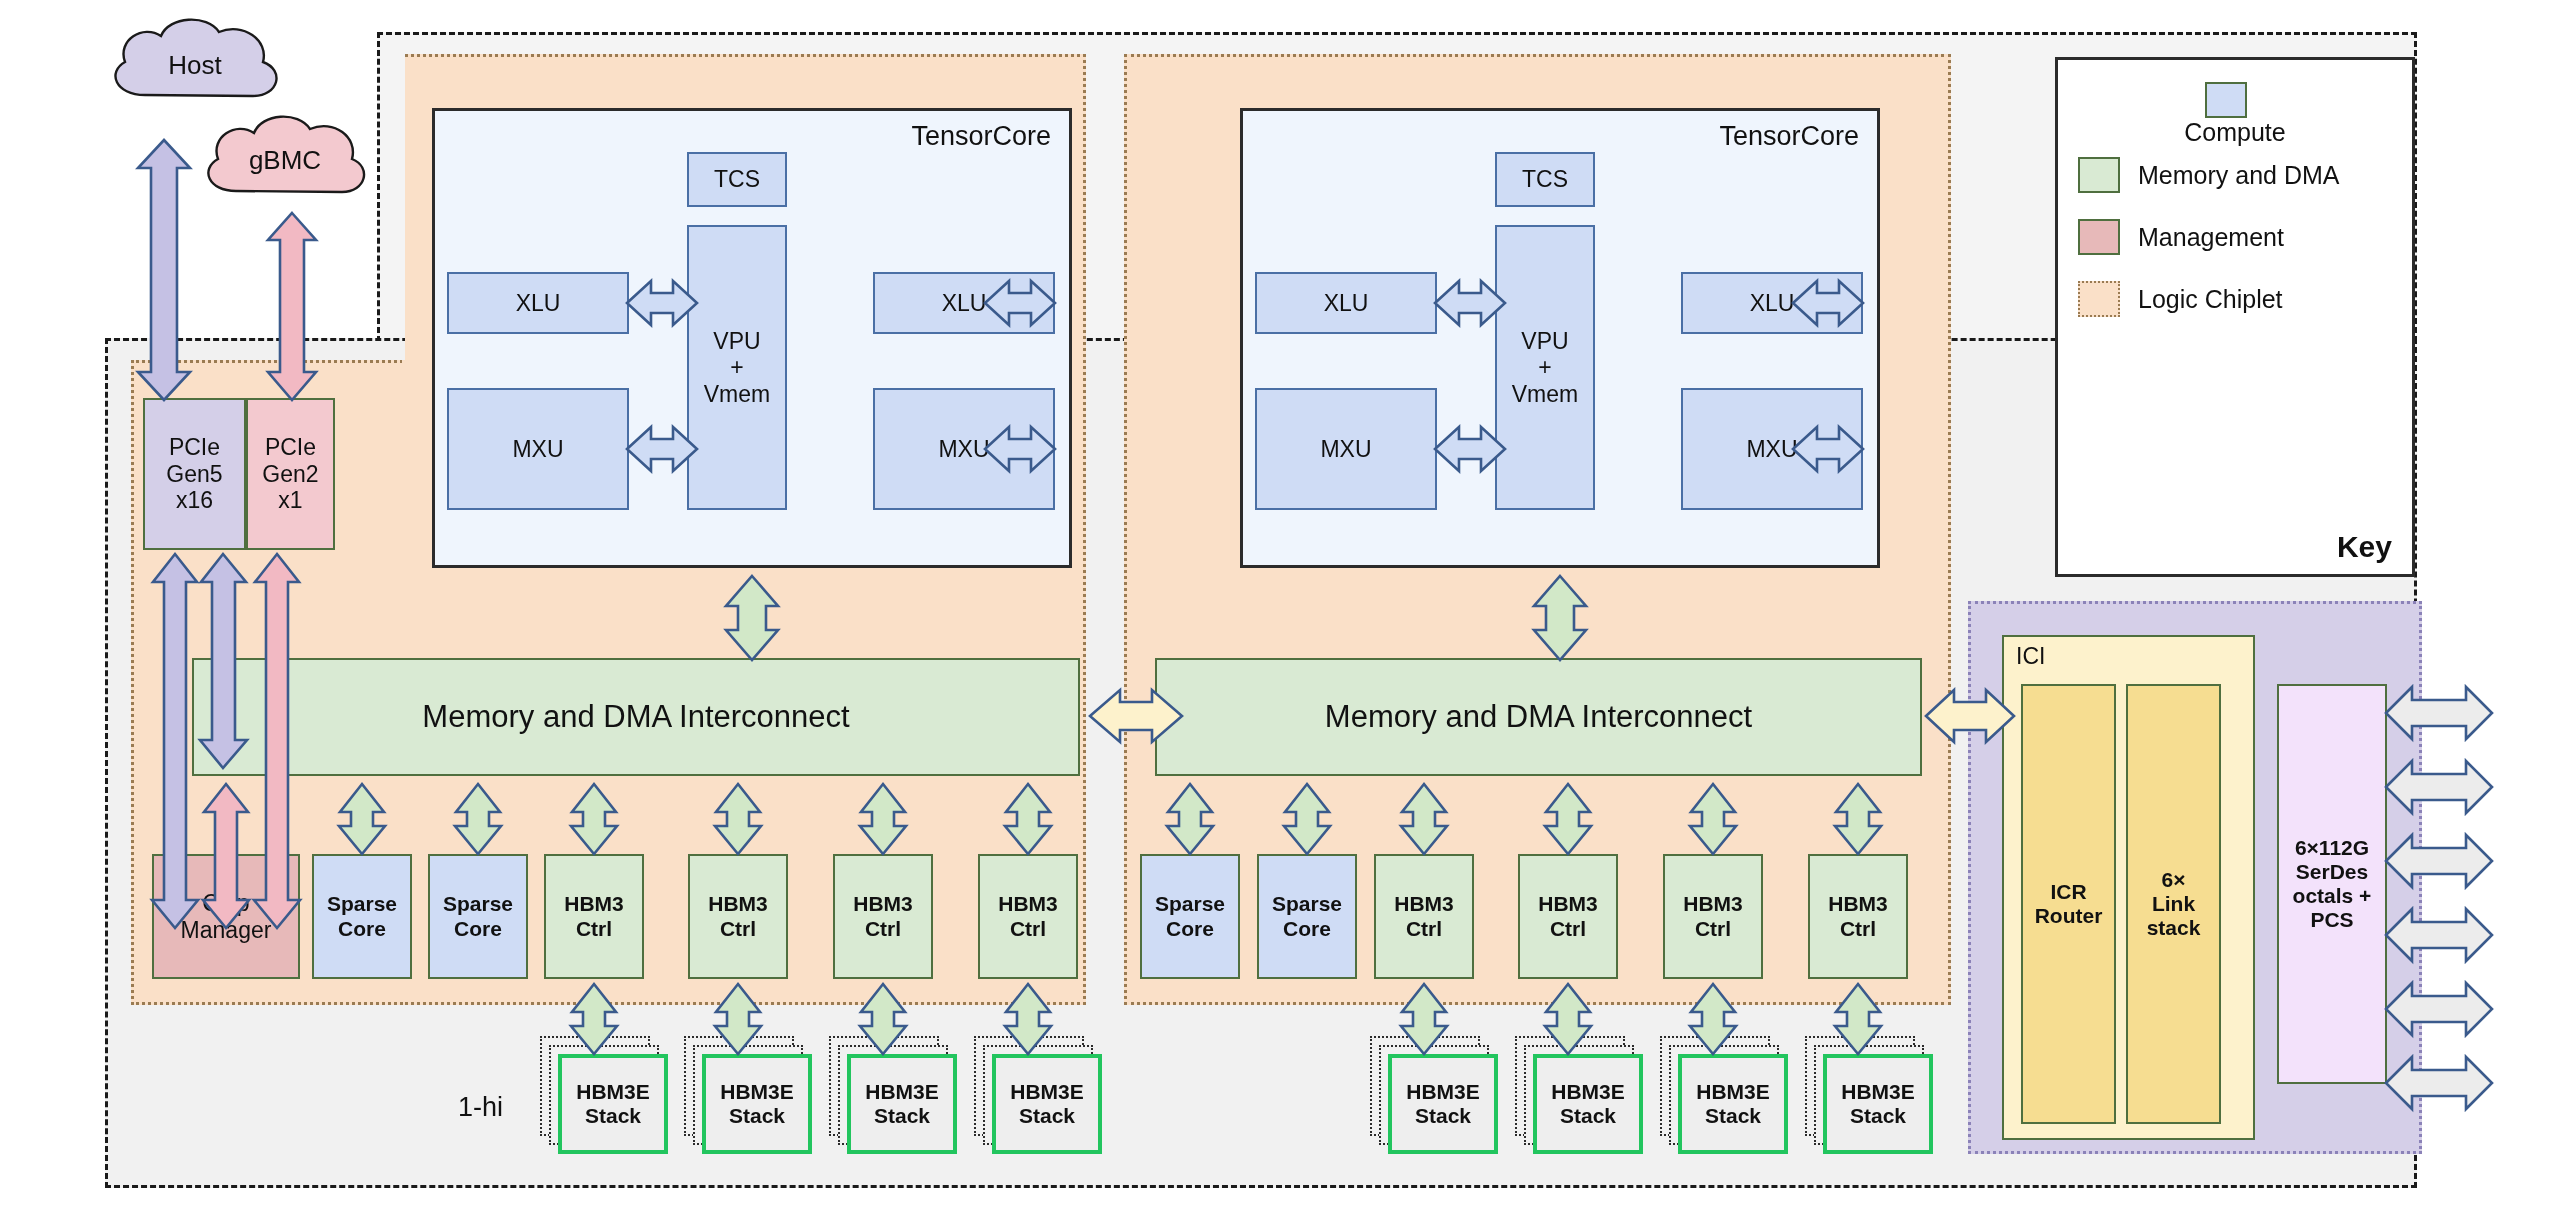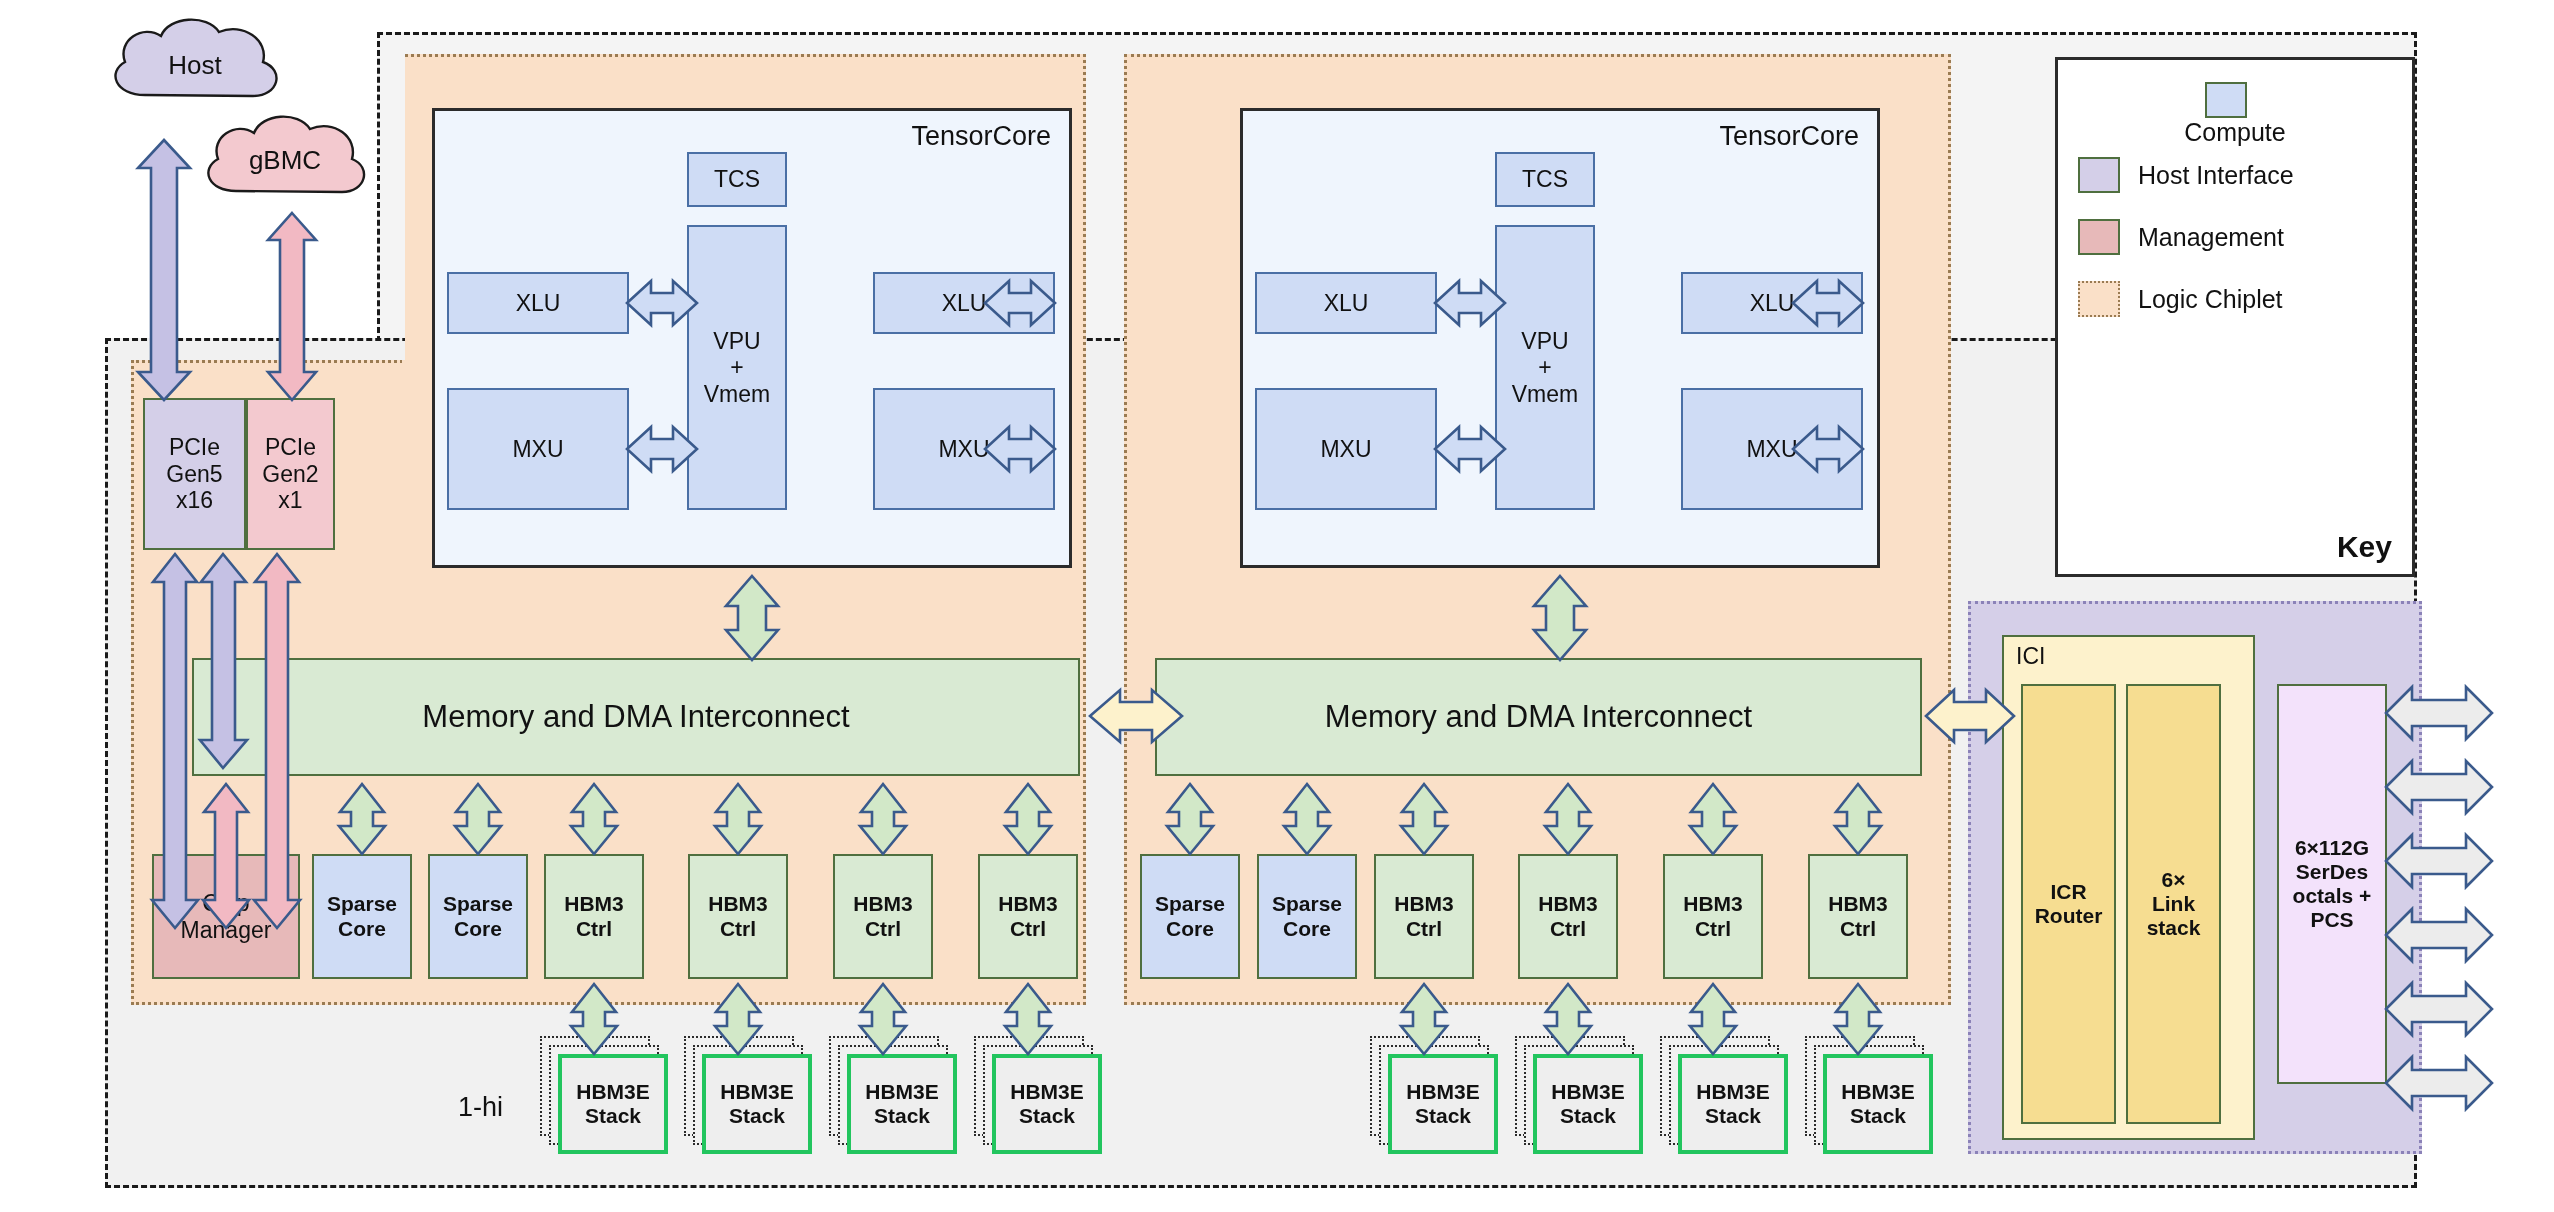--- a/index.html
+++ b/index.html
@@ -335,22 +335,22 @@
     <path d="M2386 1083 L2412 1057 L2412 1070 L2466 1070 L2466 1057 L2492 1083 L2466 1109 L2466 1096 L2412 1096 L2412 1109 Z"></path>
   </g>
 </svg>
 
 <div class="abs key" style="left:2055px;top:57px;width:360px;height:520px;padding:22px 20px 0 20px;">
   <div class="keyrow" style="height:62px;flex-direction:column;">
     <div class="swatch" style="background:#cfdcf5;border:2px solid #4f6f3f;"></div>
     <div class="keytxt">Compute</div>
   </div>
   <div class="keyrow" style="height:62px;">
-    <div class="swatch" style="background:#d4cfe8;border:2px solid #4f6f3f;"></div>
-    <div class="keytxt">Host Interface</div>
+    <div class="swatch" style="background:#d9ead3;border:2px solid #4f6f3f;"></div>
+    <div class="keytxt">Memory and DMA</div>
   </div>
   <div class="keyrow" style="height:62px;">
     <div class="swatch" style="background:#e7b9b9;border:2px solid #4f6f3f;"></div>
     <div class="keytxt">Management</div>
   </div>
   <div class="keyrow" style="height:62px;">
     <div class="swatch" style="background:#fae0c8;border:2px dotted #9a7b52;"></div>
     <div class="keytxt">Logic Chiplet</div>
   </div>
   <div class="keyword">Key</div>

